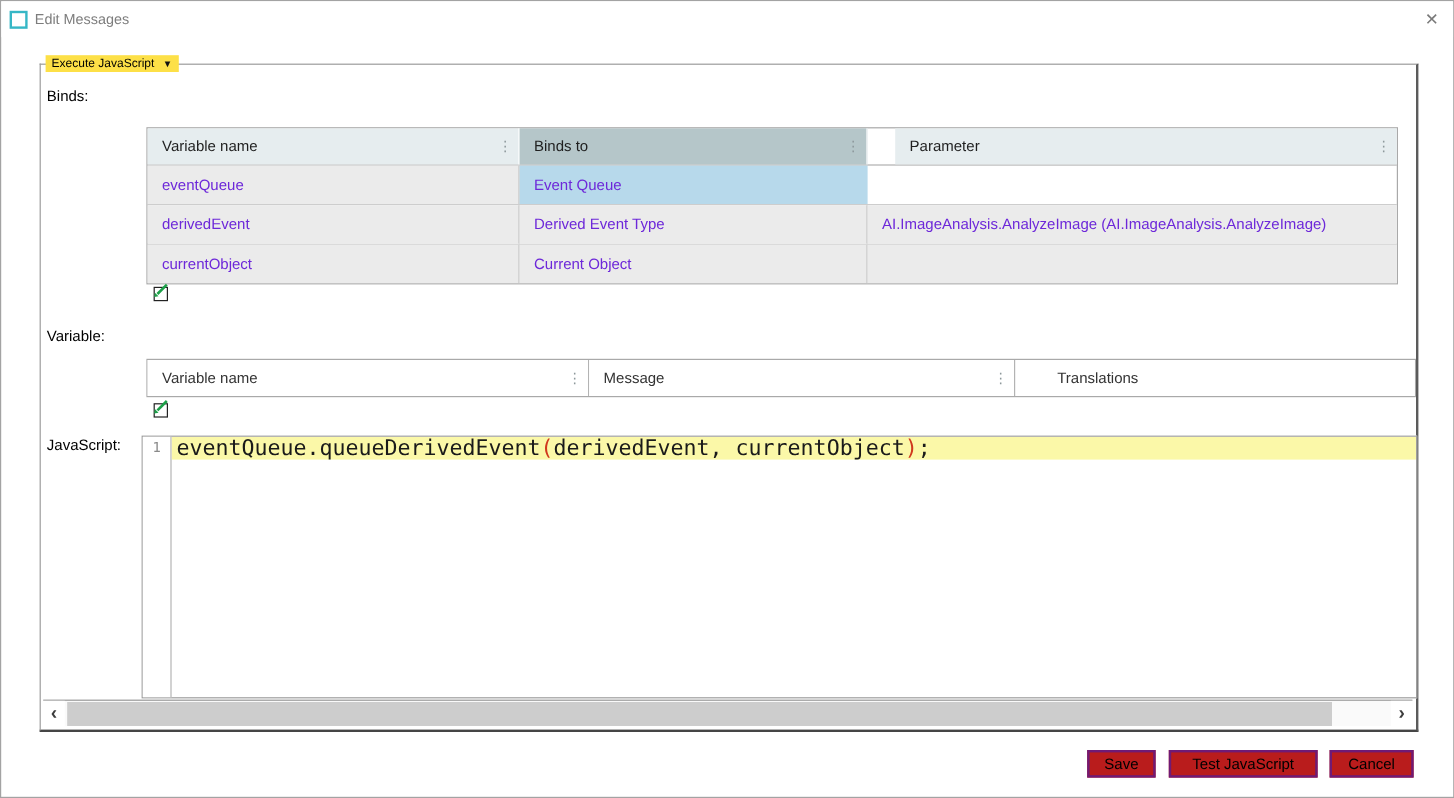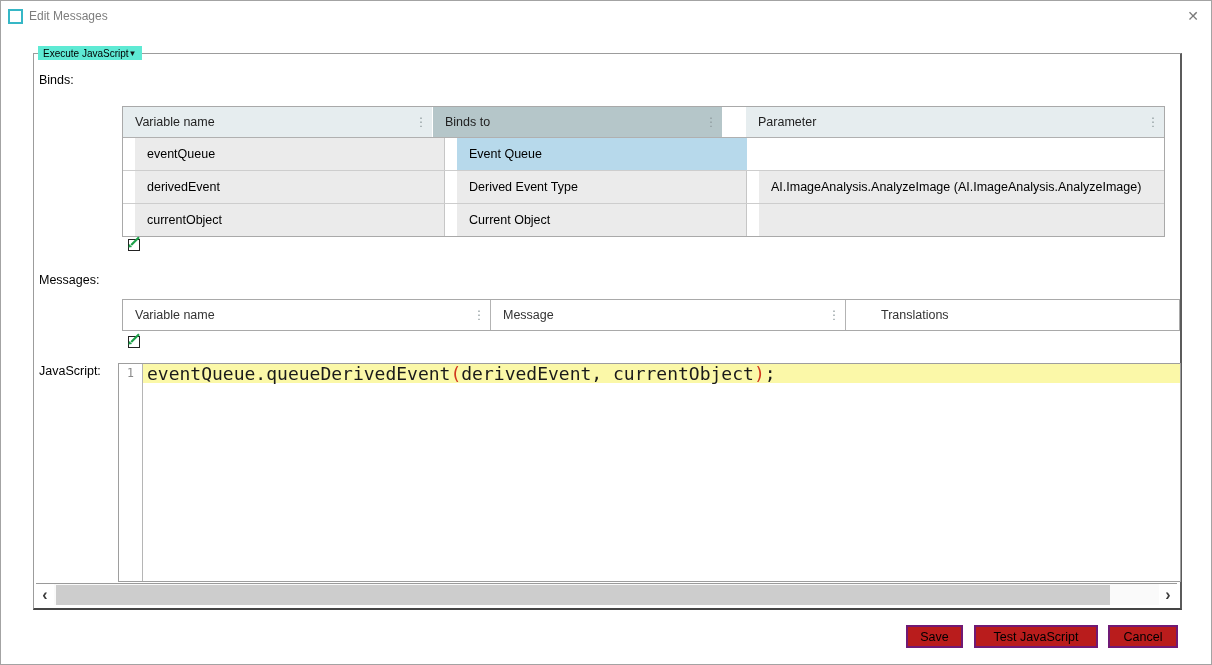--- a/index.html
+++ b/index.html
@@ -12,22 +12,22 @@
   .titlebar{position:absolute;left:0;top:0;right:0;height:30px;background:#fff;}
   .app-icon{position:absolute;left:7px;top:8px;width:11px;height:11px;border:2px solid #36b7c6;background:#fff;}
   .title{position:absolute;left:28px;top:8px;font-size:12px;color:#7d7d7d;}
   .close{position:absolute;right:12px;top:6px;font-size:14px;color:#7a7a7a;cursor:pointer;line-height:18px;}
   
   .group{
     position:absolute;left:32px;top:52px;width:1149px;height:557px;box-sizing:border-box;
     border:1px solid #9c9c9c;border-right:2px solid #5b5b5b;border-bottom:2px solid #454545;background:#fff;
   }
   .legend{
-    position:absolute;left:4px;top:-8px;background:#5eead4;padding:0 5px;height:14px;
-    font-size:10px;display:flex;align-items:center;cursor:pointer;white-space:nowrap;
+    position:absolute;left:4px;top:-8px;background:#fde047;padding:0 5px;height:14px;
+    font-size:10px;display:flex;align-items:center;gap:7px;cursor:pointer;white-space:nowrap;
   }
   .legend .dd{font-size:8px;color:#111;}
   .side-label{position:absolute;left:5px;font-size:12.5px;color:#000;}
   
   .sec-head{position:absolute;display:flex;align-items:center;gap:7px;margin-top:30px;}
   .sec-title{font-size:12.5px;font-weight:bold;color:#111;}
   .chev{display:inline-block;cursor:pointer;line-height:0;}
   
   .tbl{position:absolute;border:1px solid #a9a9a9;box-sizing:border-box;background:#fff;}
   .trow{display:flex;}
@@ -37,22 +37,22 @@
     padding-left:12px;cursor:pointer;white-space:nowrap;overflow:hidden;
   }
   .th.sel{background:#b5c6c9;}
   .th:last-child{border-right:none;margin-left:23px;}
   .th .colmenu{
     position:absolute;right:5px;top:0;color:#8d989b;font-size:12px;cursor:pointer;line-height:30px;
   }
   .hdr-row{border-bottom:1px solid #b0b0b0;}
   .td{
     box-sizing:border-box;height:32px;line-height:32px;background:#ebebeb;
-    border-right:1px solid #c6c6c6;font-size:12.5px;color:#000000;padding-left:12px;
-    white-space:nowrap;overflow:hidden;cursor:default;margin-left:12px;
+    border-right:1px solid #c6c6c6;font-size:12.5px;color:#6d28d9;padding-left:12px;
+    white-space:nowrap;overflow:hidden;cursor:default;
   }
   .td:last-child{border-right:none;}
   .td.sel{background:#b7d9eb;}
   .body-row{border-bottom:1px solid #cdcdcd;}
   .body-row:last-child{border-bottom:none;}
   .msg .th{background:#fff;border-right:1px solid #b3b3b3;color:#333;}
   .msg .th:last-child{border-right:none;}
   
   .bc0{width:310px;} .bc1{width:290px;} .bc2{width:443px;flex:1;}
   .mc0{width:368px;} .mc1{width:355px;} .mc2{flex:1;}
@@ -107,21 +107,21 @@
   </div>
 
   <div class="group">
 
     <div class="legend">
       <span>Execute JavaScript</span>
       <span class="dd">▼</span>
     </div>
 
     <span class="side-label" style="top:19px;">Binds:</span>
-    <span class="side-label" style="top:219px;">Messages:</span>
+    <span class="side-label" style="top:219px;">Variable:</span>
     <span class="side-label" style="top:310px;">JavaScript:</span>
 
     <div class="sec-head" style="left:96px;top:26px;">
       <span class="chev">
         <svg width="11" height="8" viewBox="0 0 11 8">
             <polyline points="1,1.5 5.5,6 10,1.5" fill="none" stroke="#6b6b6b" stroke-width="1.4"></polyline>
           </svg>
       </span>
       <span class="sec-title">Binds</span>
     </div>

